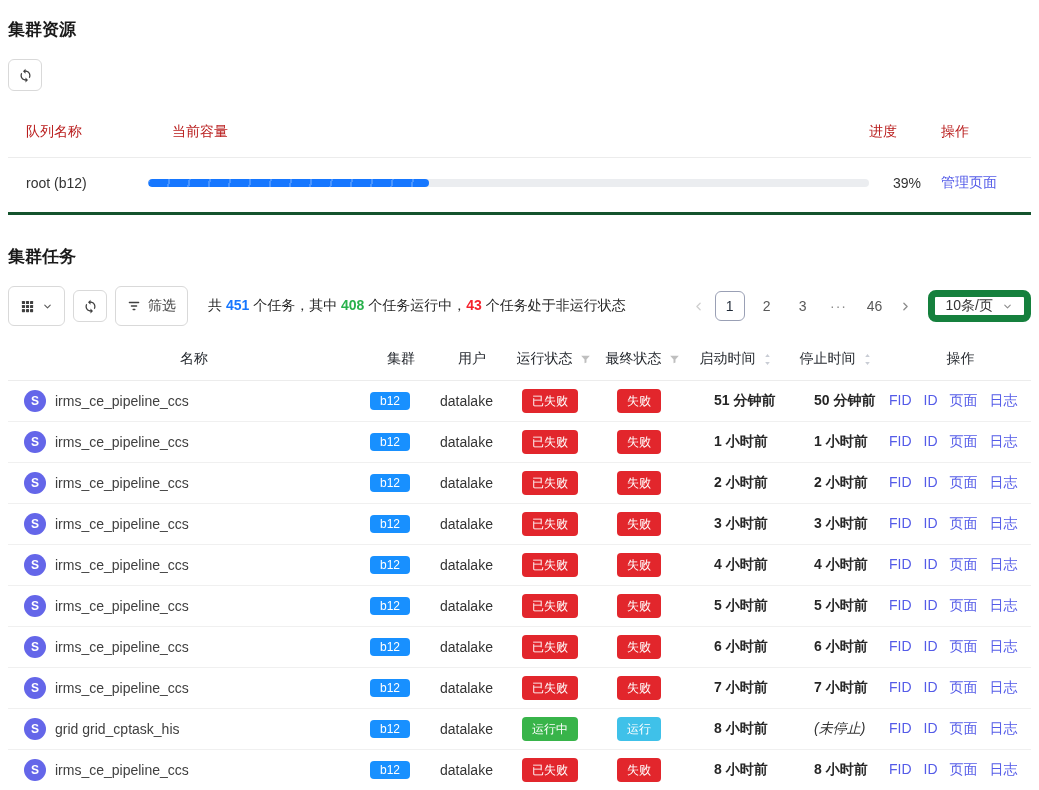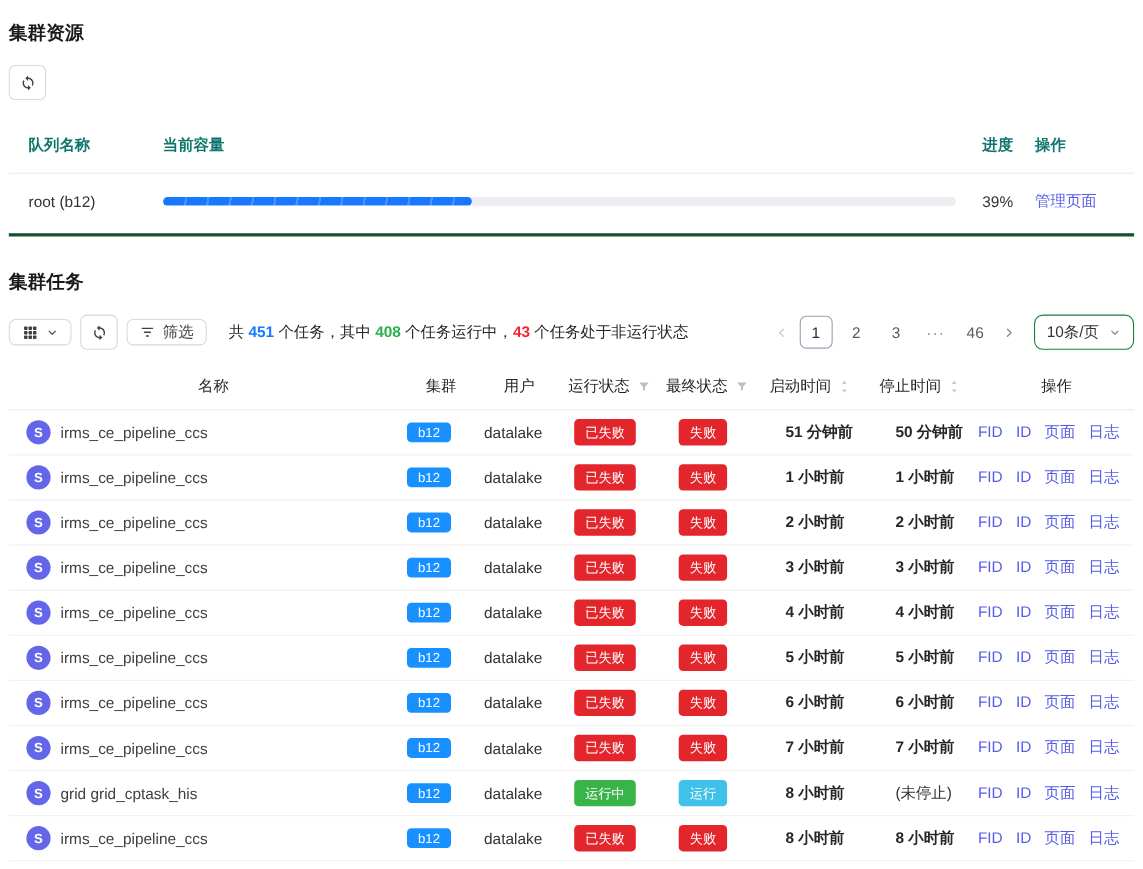--- a/index.html
+++ b/index.html
@@ -11,33 +11,33 @@
     font-size:14px; color:#333;
   }
   .section-title { font-size:17px; font-weight:700; color:#1a1a1a; margin:6px 0 18px 0; }
   .btn-row { margin:0 0 22px 0; }
 
   .icon-btn {
     width:34px; height:32px; border:1px solid #d9d9d9; border-radius:6px;
     background:#fff; display:inline-flex; align-items:center; justify-content:center; cursor:pointer;
   }
   .btn {
-    height:24px; border:1px solid #d9d9d9; border-radius:6px; background:#fff;
+    height:40px; border:1px solid #d9d9d9; border-radius:6px; background:#fff;
     display:inline-flex; align-items:center; gap:7px; padding:0 11px;
     color:#404040; font-size:14px; cursor:pointer;
   }
   .btn svg, .icon-btn svg { display:block; }
 
   
   .res-head, .res-row {
     display:grid;
     grid-template-columns:140px 1fr 62px 92px;
     align-items:center;
   }
-  .res-head { padding:10px 0 16px 0; border-bottom:1px solid #ececec; color:#0f766e; font-weight:700; }
+  .res-head { padding:10px 0 16px 0; border-bottom:1px solid #ececec; color:#b91c1c; font-weight:400;gap:24px; }
   .res-row  { padding:16px 0 20px 0; border-bottom:3px solid #14532d; }
   .rc-first { padding-left:18px; }
   .rc-prog  { padding-left:16px; }
   .rc-act   { padding-left:2px; }
   .progress-track { height:8px; background:#ebedf0; border-radius:4px; margin-right:8px; overflow:hidden; }
   .progress-fill {
     height:100%; border-radius:4px;
     background:var(--accent,#1677ff);
     background-image:repeating-linear-gradient(100deg, rgba(255,255,255,.22) 0 2px, rgba(255,255,255,0) 2px 20px);
   }
@@ -59,21 +59,21 @@
     color:#595959; font-size:14px; cursor:pointer; padding:0 4px;
     display:inline-flex; align-items:center; justify-content:center;
     font-family:inherit;
   }
   .pg-item.active {
     border:1px solid var(--pagination-active-border,#9aa0b5);
     color:#1f2937; font-weight:500; min-width:30px; height:30px;
   }
   .pg-item.ellipsis { color:#8c8c8c; letter-spacing:1px; }
   .select {
-    height:32px; border:1px solid #15803d; border-radius:8px; background:#fff;
+    height:32px; border:7px solid #15803d; border-radius:8px; background:#fff;
     display:inline-flex; align-items:center; gap:9px; padding:0 11px;
     color:#333; cursor:pointer;
   }
 
   
   .t-head, .trow {
     display:grid;
     grid-template-columns:1fr 70px 72px 92px 86px 100px 100px 149px;
     align-items:center;
   }
@@ -95,21 +95,21 @@
   }
   .badge-cell { display:flex; justify-content:center; padding-left:0; }
   .badge {
     color:#fff; font-size:12px; padding:3px 10px; border-radius:4px;
     display:inline-block; line-height:1.5; white-space:nowrap;
   }
   .badge-failed    { background:var(--badge-failed,#e2262c); }
   .badge-running   { background:var(--badge-running,#38b44a); }
   .badge-run-final { background:var(--badge-run-final,#3fc1e9); }
   .time { padding-left:32px; font-weight:700; color:#262626; }
-  .time.plain { font-weight:400; color:#333; }
+  .time.plain { font-weight:400; color:#333;font-style:italic; }
   .actions { display:flex; gap:12px; padding-left:7px; }
   .link { color:var(--link,#545be8); text-decoration:none; cursor:pointer; }
 </style>
 </head>
 <body>
 
 <div class="page">
 
   <section>
     <h2 class="section-title">集群资源</h2>

